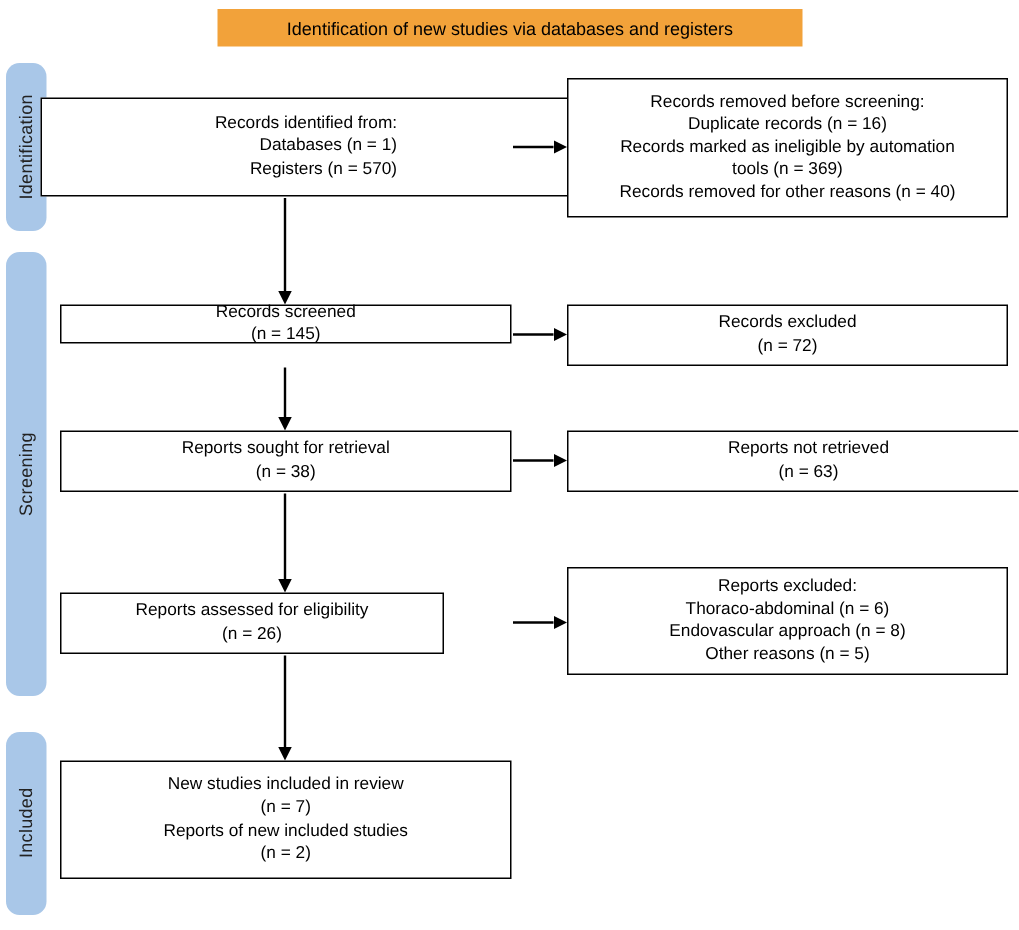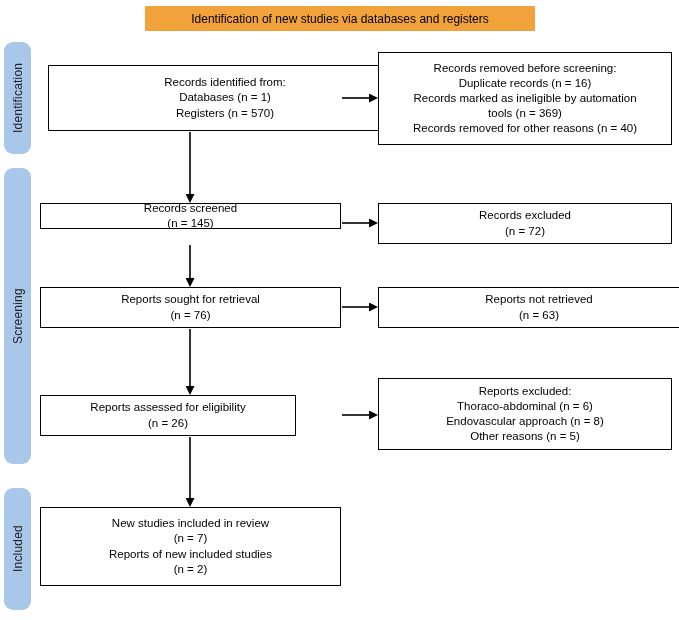--- a/index.html
+++ b/index.html
@@ -23,21 +23,21 @@
   }
   .s1 { top:42px;  height:112px; }
   .s2 { top:168px; height:296px; }
   .s3 { top:488px; height:122px; }
   .box {
     position:absolute; border:1.2px solid #000; background:#fff;
     display:flex; align-items:center; justify-content:center;
     text-align:center; font-size:11.5px; line-height:1.32;
     white-space:pre-line; padding:12px 8px; box-sizing:border-box;
   }
-  .b1 { left:48px;  top:65px;  width:354px; height:66px; }
+  .b1 { left:27px;  top:65px;  width:354px; height:66px;text-align:right; }
   .b2 { left:40px;  top:203px; width:301px; height:24px; }
   .b3 { left:40px;  top:287px; width:301px; height:41px; }
   .b4 { left:40px;  top:395px; width:256px; height:41px; }
   .b5 { left:40px;  top:507px; width:301px; height:79px; }
   .r1 { left:378px; top:52px;  width:294px; height:93px; }
   .r2 { left:378px; top:203px; width:294px; height:41px; }
   .r3 { left:378px; top:287px; width:322px; height:41px; }
   .r4 { left:378px; top:378px; width:294px; height:72px; }
   svg.arrows { position:absolute; left:0; top:0; pointer-events:none; }
 </style>
@@ -60,21 +60,21 @@
 Records marked as ineligible by automation
 tools (n = 369)
 Records removed for other reasons (n = 40)</div>
 
   <div class="box b2">Records screened
 (n = 145)</div>
   <div class="box r2">Records excluded
 (n = 72)</div>
 
   <div class="box b3">Reports sought for retrieval
-(n = 76)</div>
+(n = 38)</div>
   <div class="box r3">Reports not retrieved
 (n = 63)</div>
 
   <div class="box b4">Reports assessed for eligibility
 (n = 26)</div>
   <div class="box r4">Reports excluded:
 Thoraco-abdominal (n = 6)
 Endovascular approach (n = 8)
 Other reasons (n = 5)</div>
 

